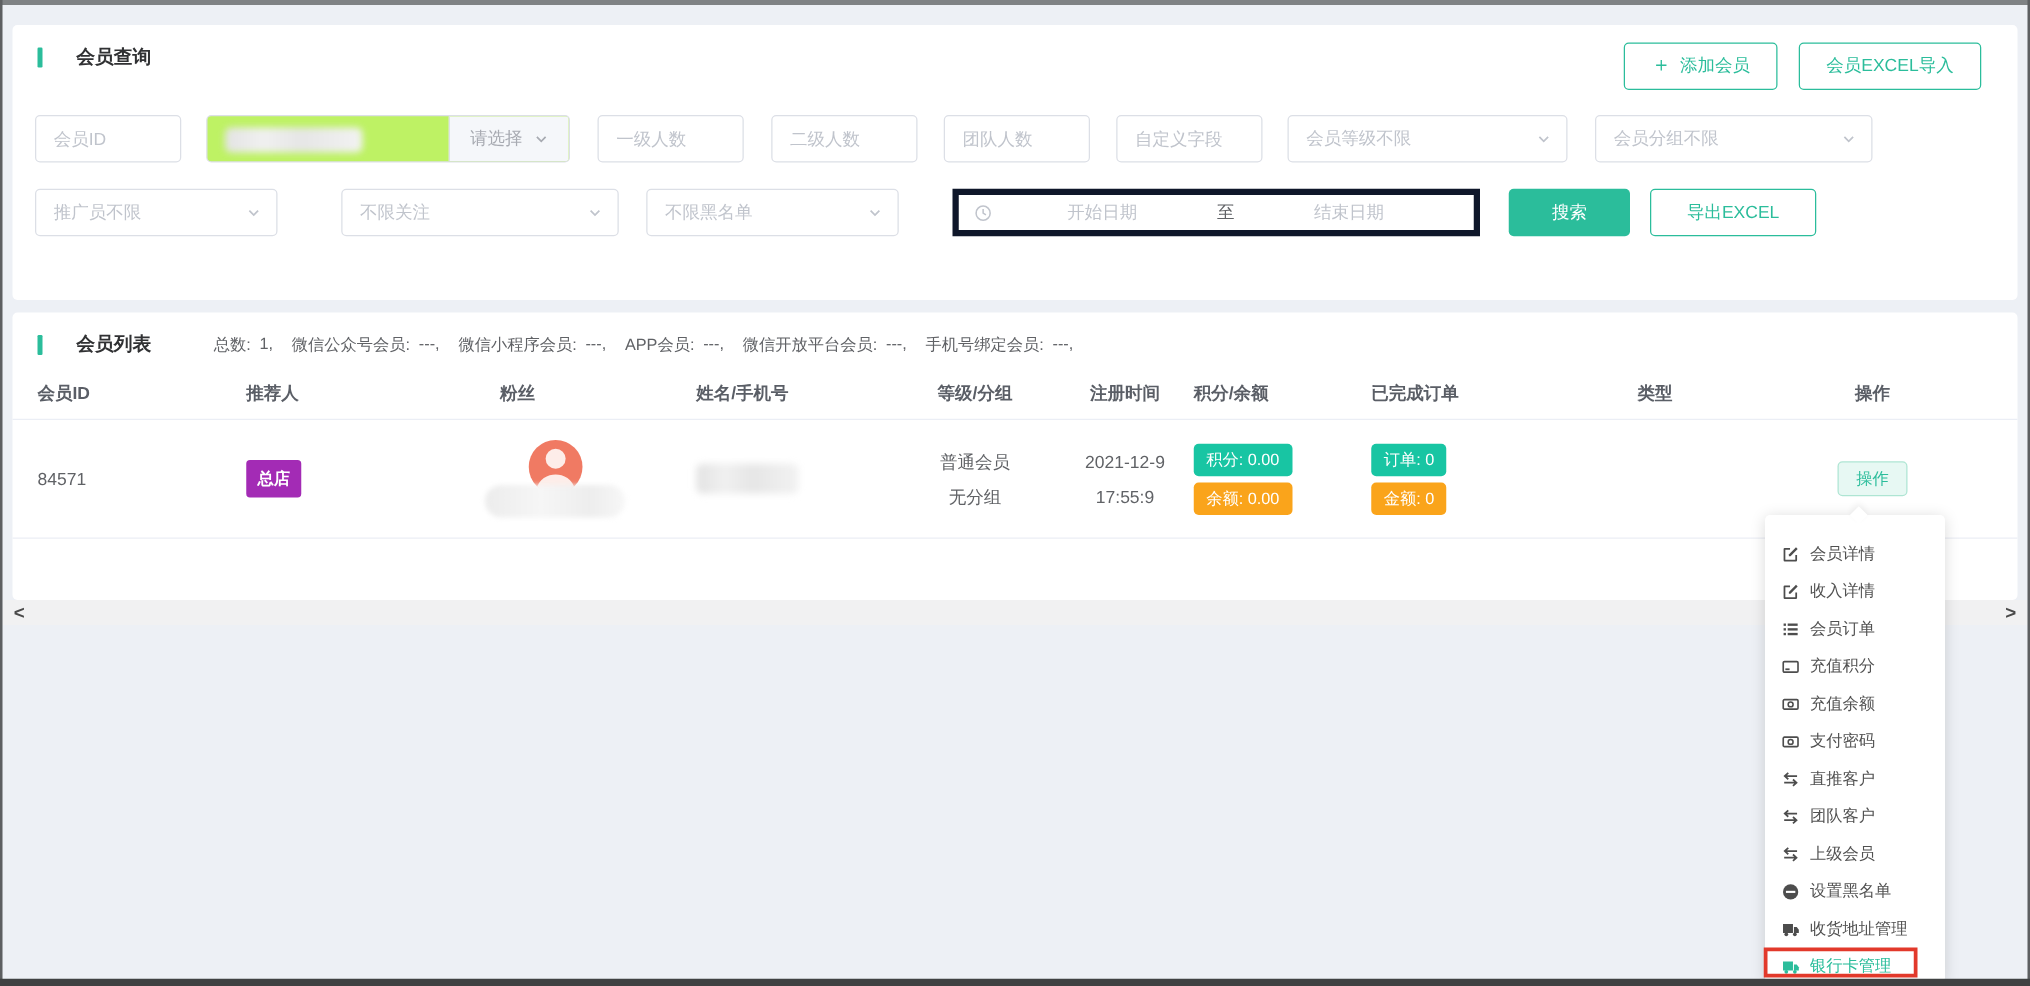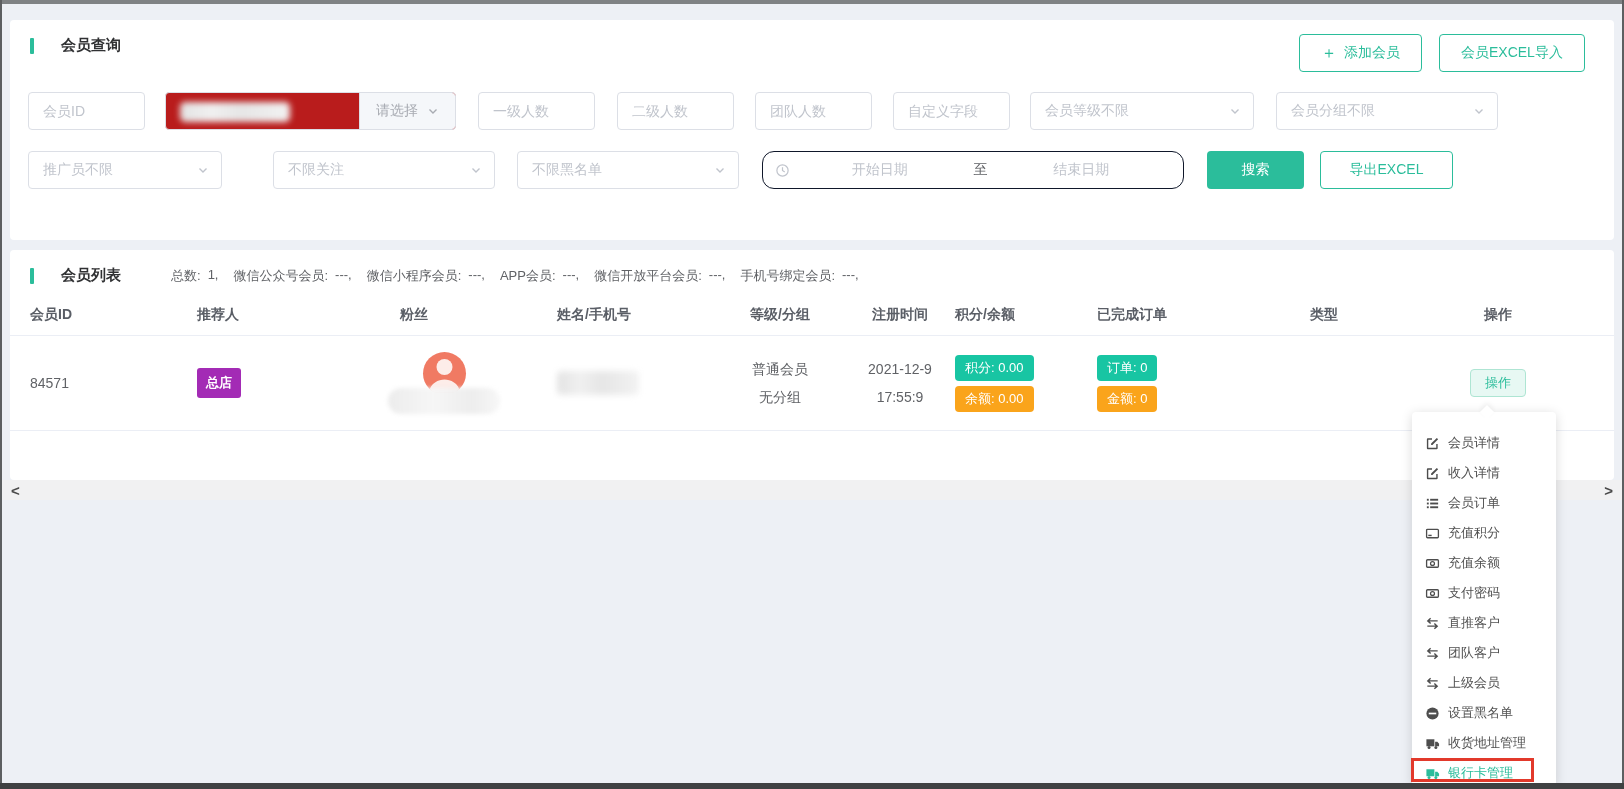--- a/index.html
+++ b/index.html
@@ -36,30 +36,30 @@
     cursor:pointer;font-family:inherit;white-space:nowrap;}
   .plus{font-size:16px;line-height:1;}
 
   .f-input{position:absolute;height:38px;border:1px solid #DCDFE6;border-radius:4px;background:#fff;
     font-size:14px;color:#606266;padding:0 14px;outline:none;font-family:inherit;}
   .f-input::placeholder{color:#C0C4CC;}
   .f-select{position:absolute;height:38px;border:1px solid #DCDFE6;border-radius:4px;background:#fff;
     font-size:14px;color:#C0C4CC;display:flex;align-items:center;justify-content:space-between;
     padding:0 12px 0 14px;cursor:pointer;}
   .combo{position:absolute;left:155px;top:72px;width:291px;height:38px;border:1px solid #DCDFE6;
-    border-radius:4px;background:#b91c1c;display:flex;overflow:hidden;}
+    border-radius:4px;background:#bef264;display:flex;overflow:hidden;}
   .combo-main{flex:1;position:relative;}
   .combo-append{width:96px;background:#F5F7FA;border-left:1px solid #DCDFE6;display:flex;
     align-items:center;justify-content:center;gap:9px;color:#A8ABB2;font-size:14px;cursor:pointer;}
   .blur-blob{background:linear-gradient(90deg,#E3E3E3 0%,#F0F0F0 28%,#E6E6E6 55%,#F2F2F2 100%);
     filter:blur(3px);border-radius:5px;}
   #combo-blob{position:absolute;left:14px;top:9px;width:110px;height:20px;}
 
-  .date-range{position:absolute;left:752px;top:131px;width:422px;height:38px;border:1px solid #0f172a;
-    border-radius:12px;background:#fff;display:flex;align-items:center;padding:0 12px;font-size:14px;cursor:pointer;}
+  .date-range{position:absolute;left:752px;top:131px;width:422px;height:38px;border:5px solid #0f172a;
+    border-radius:0;background:#fff;display:flex;align-items:center;padding:0 12px;font-size:14px;cursor:pointer;}
   .dr-ph{flex:1;text-align:center;color:#C0C4CC;}
   .dr-sep{color:#606266;padding:0 4px;}
 
   .btn-search{position:absolute;left:1197px;top:131px;width:97px;height:38px;background:var(--teal);
     color:#fff;border:none;border-radius:4px;font-size:14px;cursor:pointer;font-family:inherit;}
   .btn-export{position:absolute;left:1310px;top:131px;width:133px;height:38px;background:#fff;
     color:var(--teal);border:1px solid var(--teal);border-radius:4px;font-size:14px;cursor:pointer;font-family:inherit;}
 
   .tgrid{position:absolute;left:0;width:1604px;display:grid;
     grid-template-columns:165px 215px 160px 160px 140px 100px 135px 215px 170px 144px;
@@ -164,21 +164,21 @@
     <svg width="12" height="12" viewBox="0 0 12 12">
         <path d="M2.5 4.5 6 8l3.5-3.5" fill="none" stroke="#C0C4CC" stroke-width="1.4"></path>
       </svg>
   </div>
   <div class="f-select" style="left:263px;top:131px;width:222px;">
     <span>不限关注</span>
     <svg width="12" height="12" viewBox="0 0 12 12">
         <path d="M2.5 4.5 6 8l3.5-3.5" fill="none" stroke="#C0C4CC" stroke-width="1.4"></path>
       </svg>
   </div>
-  <div class="f-select" style="left:507px;top:131px;width:222px;">
+  <div class="f-select" style="left:507px;top:131px;width:202px;">
     <span>不限黑名单</span>
     <svg width="12" height="12" viewBox="0 0 12 12">
         <path d="M2.5 4.5 6 8l3.5-3.5" fill="none" stroke="#C0C4CC" stroke-width="1.4"></path>
       </svg>
   </div>
   <div class="date-range">
     <svg width="15" height="15" viewBox="0 0 16 16">
         <circle cx="8" cy="8" r="6" fill="none" stroke="#C0C4CC" stroke-width="1.3"></circle>
         <path d="M8 4.5V8l2.4 1.5" fill="none" stroke="#C0C4CC" stroke-width="1.3"></path>
       </svg>

